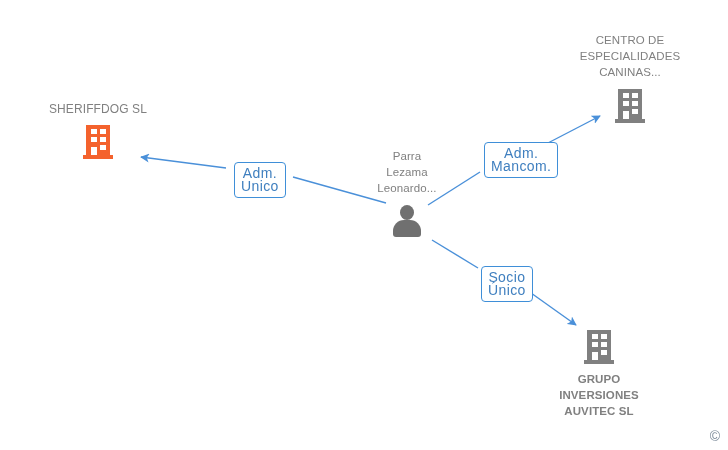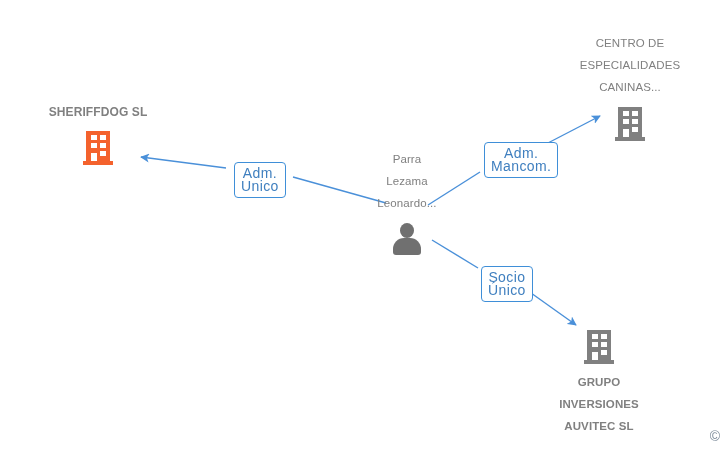--- a/index.html
+++ b/index.html
@@ -28,28 +28,28 @@
   
   .node {
     position: absolute;
     display: flex;
     flex-direction: column;
     align-items: center;
     width: 150px;
   }
   .node-label {
     font-size: 11.5px;
-    line-height: 22px;
+    line-height: 16px;
     color: #808080;
     text-align: center;
     white-space: pre-line;
     letter-spacing: 0.1px;
   }
   .node-label.bold {
-    font-weight: bold;
+    font-weight: normal;
     color: #808080;
     font-size: 12px;
   }
   .node-icon {
     position: relative;
   }
 
   
   .bld {
     position: relative;

